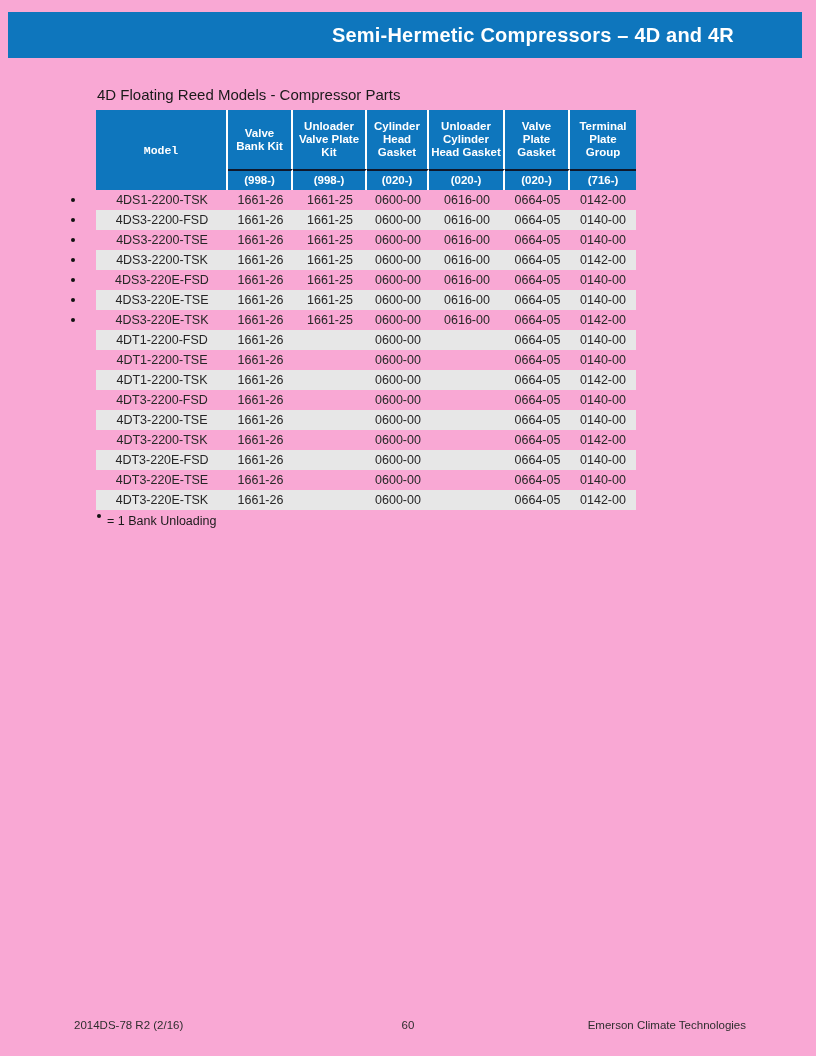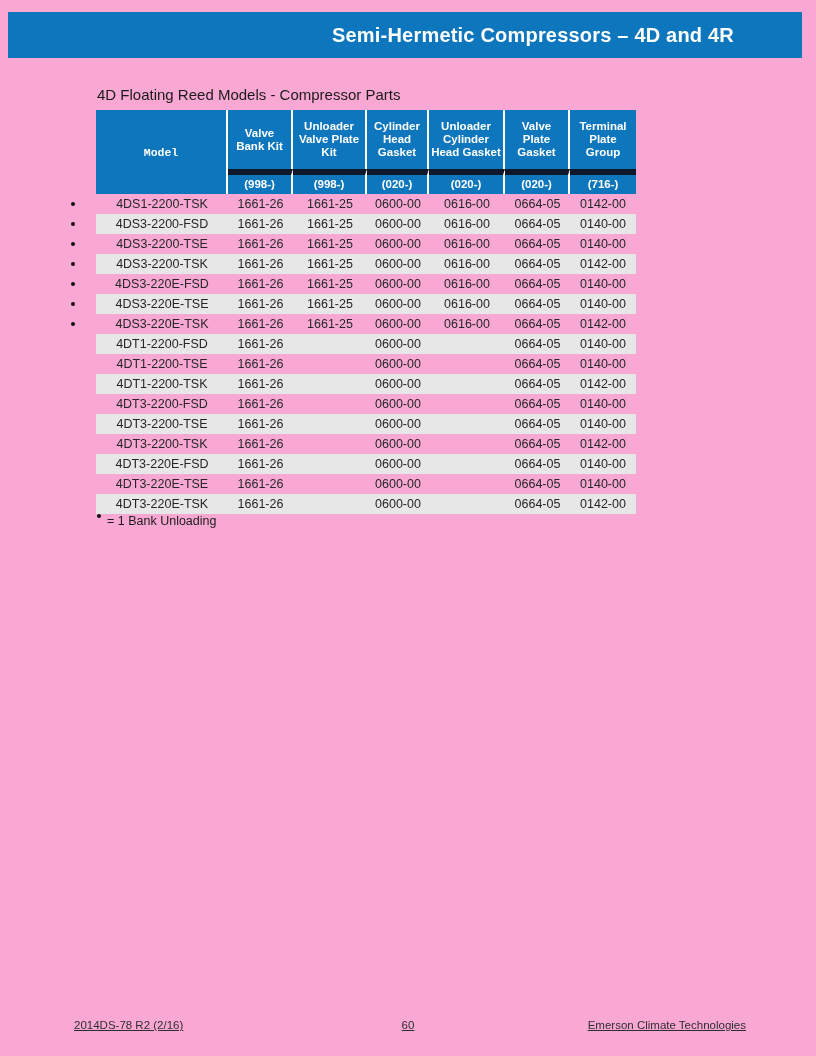--- a/index.html
+++ b/index.html
@@ -43,21 +43,21 @@
   table.parts thead th{
     background:var(--accent-blue,#0e76bd);
     color:#ffffff;font-weight:bold;font-size:11.5px;line-height:13px;
     text-align:center;vertical-align:middle;
     padding:2px 2px;
     border-right:2px solid #ffffff;
   }
   table.parts thead tr th:last-child{border-right:none;margin-left:28px;}
   table.parts thead tr.main-head th{height:59px;}
   table.parts thead tr.sub-head th{
-    height:19px;border-top:6px solid #0f172a;line-height:15px;
+    height:19px;border-top:2px solid #0f172a;line-height:15px;
   }
   table.parts thead th.model-col{height:78px;font-family:Liberation Mono, monospace;}
   table.parts tbody td{
     height:20px;line-height:20px;
     font-size:12.5px;color:#262626;
     text-align:center;vertical-align:middle;
     padding:0;white-space:nowrap;
     position:relative;
   }
   table.parts tbody tr:nth-child(even){background:var(--row-alt,#e7e7e7);}
@@ -72,21 +72,21 @@
     position:absolute;left:97px;top:514px;
     display:inline-flex;align-items:flex-start;gap:6px;
     font-size:12.5px;color:#1a1a1a;
   }
   .footnote .dot{
     width:4px;height:4px;border-radius:50%;background:#111111;display:inline-block;
   }
   
   .footer-item{
     position:absolute;top:1019px;
-    font-size:11.5px;color:#2e2e2e;white-space:nowrap;text-decoration:underline;
+    font-size:11.5px;color:#2e2e2e;white-space:nowrap;
   }
   .footer-left{left:74px;}
   .footer-center{left:50%;transform:translateX(-50%);}
   .footer-right{right:70px;}
 </style>
 </head>
 <body>
 
 <div class="page">
 

